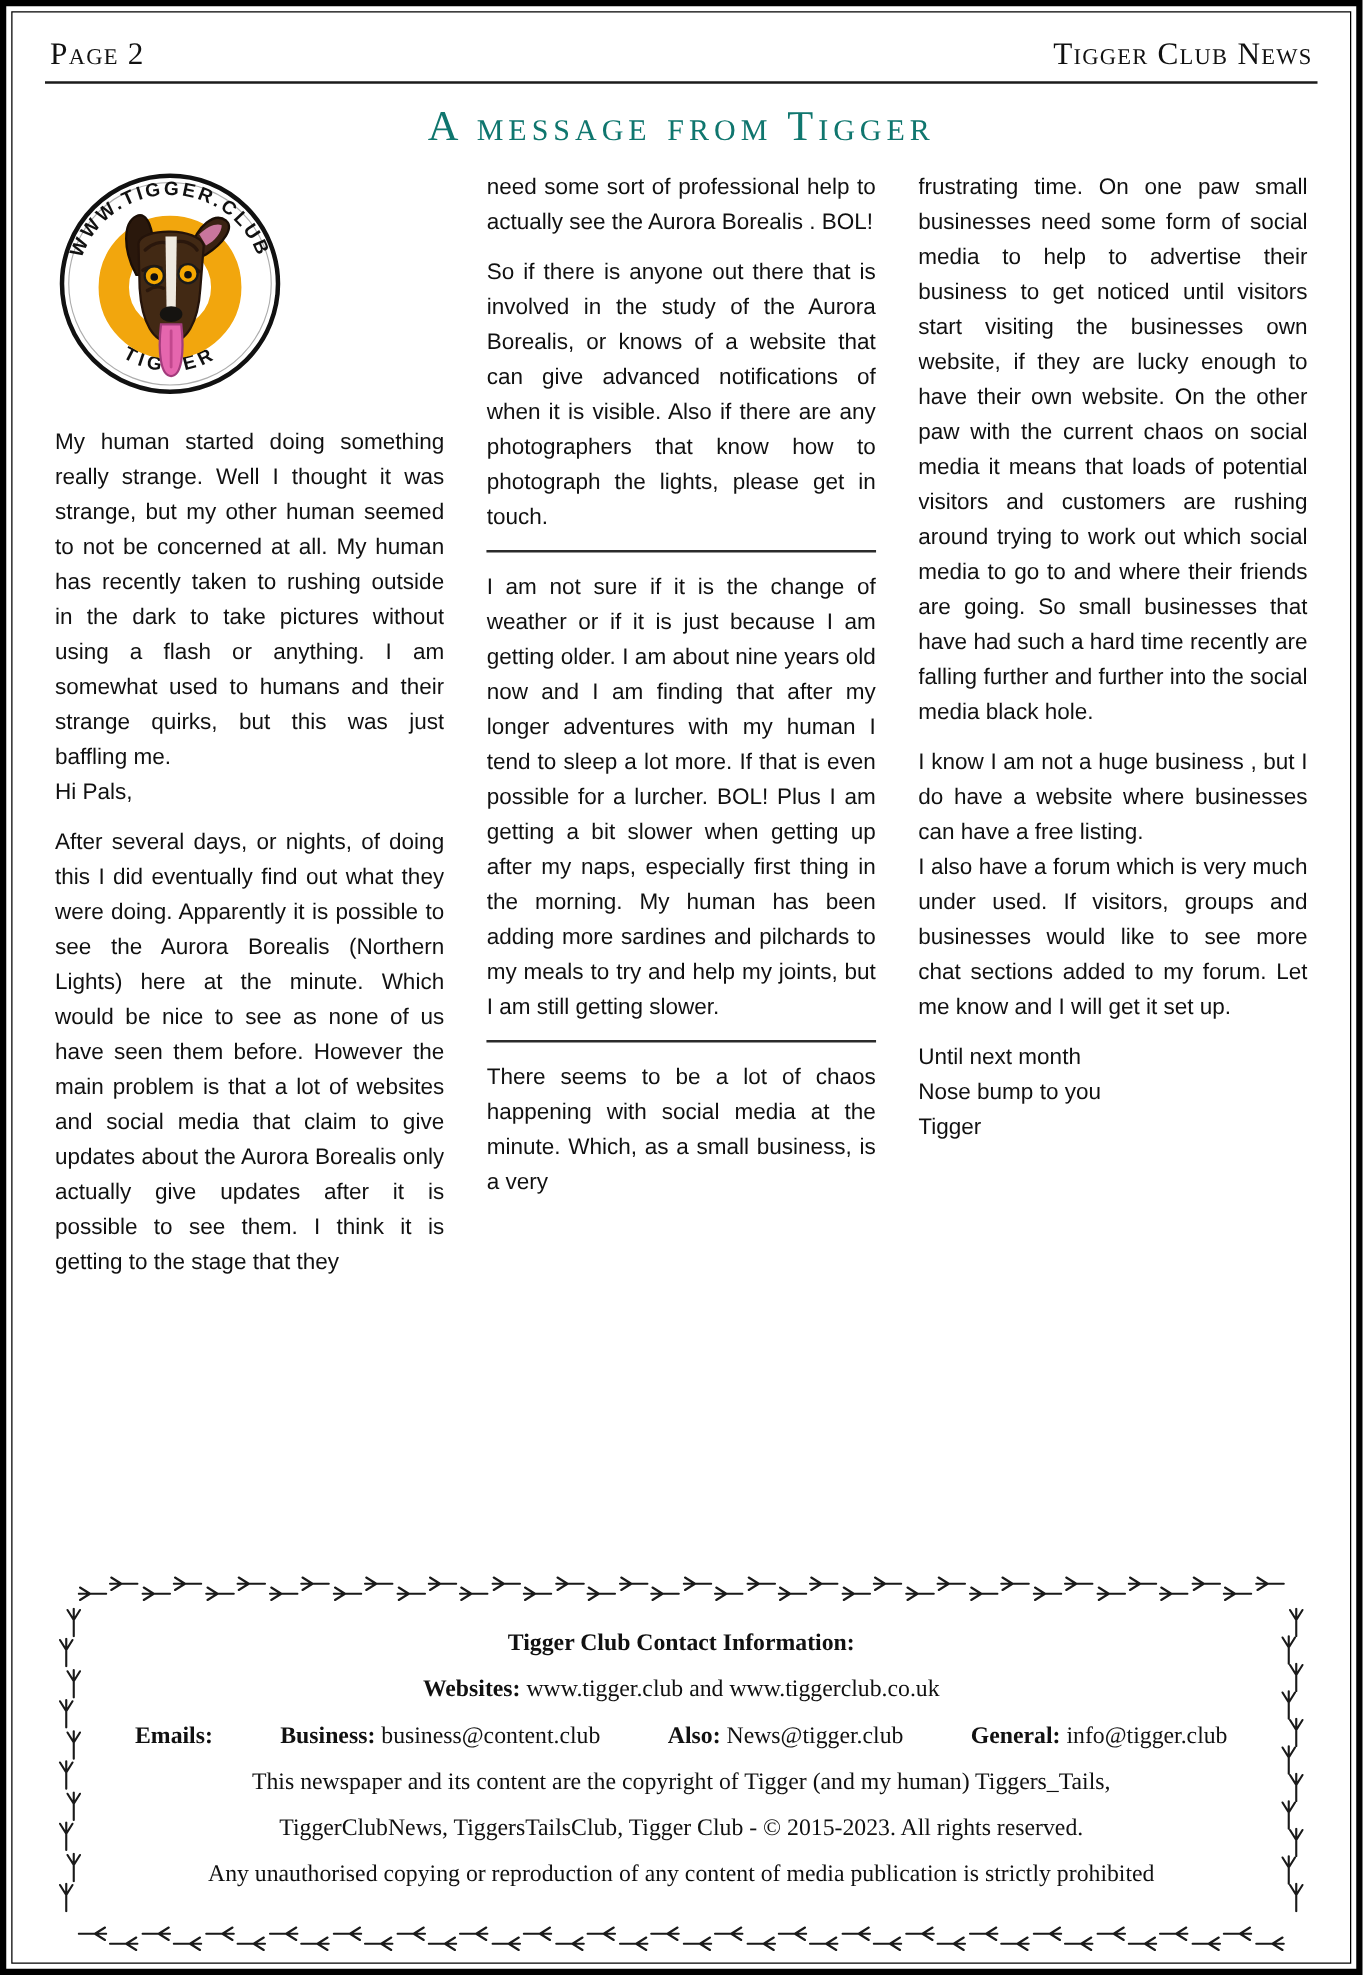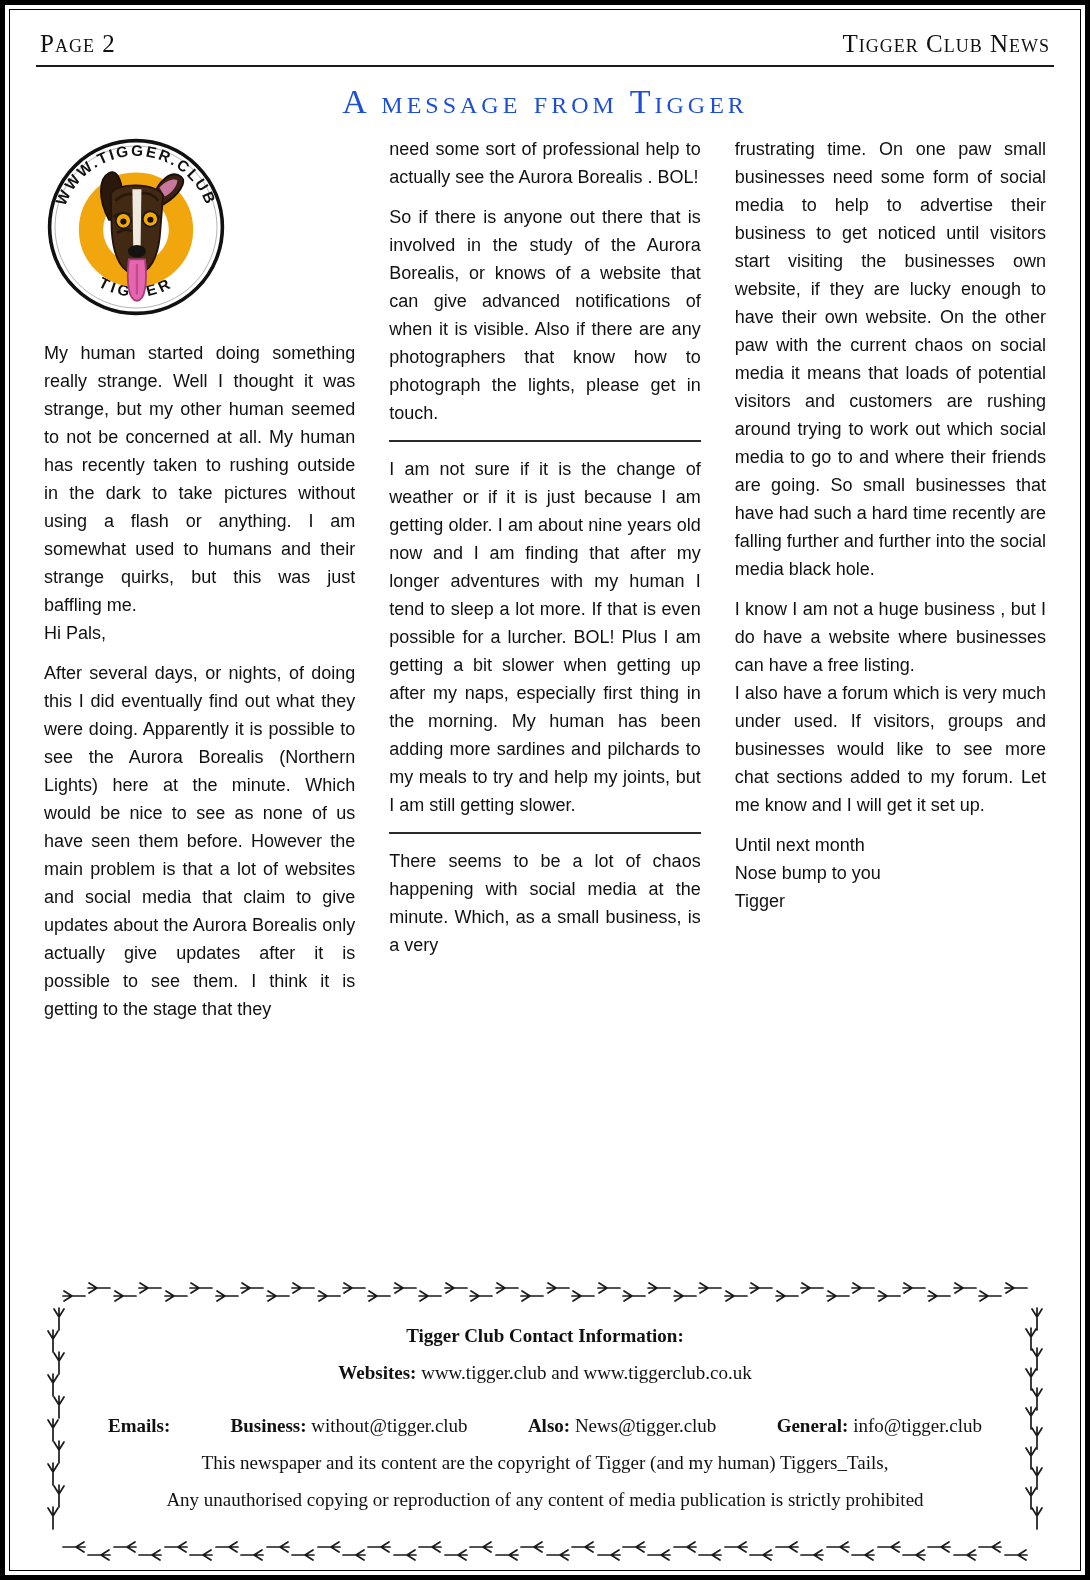--- a/index.html
+++ b/index.html
@@ -16,39 +16,39 @@
   }
   
   .header{display:flex;justify-content:space-between;align-items:flex-end;
     font-family:"Liberation Serif","DejaVu Serif",serif;
     font-variant:small-caps;font-size:25px;letter-spacing:1px;padding:0 4px;}
   .header-rule{border:none;border-top:2px solid #1b1b1b;margin:7px 0 0;}
   
   .page-title{
     text-align:center;font-family:"Liberation Serif","DejaVu Serif",serif;
     font-variant:small-caps;font-size:34px;letter-spacing:4px;
-    margin:16px 0 6px;color:#1d4ed8;
+    margin:16px 0 6px;color:#0f766e;
   }
   
   .cols{
     flex:1;overflow:hidden;
     display:grid;grid-template-columns:1fr 1fr 1fr;gap:0 34px;
     padding:8px 8px 0;
     font-size:18px;line-height:28px;text-align:justify;
   }
   .col{overflow:hidden;}
   .col p{margin:0;}
   .col p.gap{margin-top:12px;}
   .col hr{border:none;border-top:2px solid #2b2b2b;margin:13px 0;width:100%;}
   .logo-wrap{width:180px;margin:2px 0 14px 2px;}
   
   .paw-box{position:relative;margin:14px 16px 10px;padding:30px 48px 34px;}
   .paw-content{text-align:center;font-size:19px;line-height:37px;font-family:Liberation Serif, serif;}
   .f-bold{font-weight:bold;}
-  .emails-line{display:flex;justify-content:space-between;padding:0 8px;text-align:left;margin-top:16px;}
+  .emails-line{display:flex;justify-content:space-between;padding:0 8px;text-align:left;}
   .fp{width:24px;height:16px;flex:0 0 auto;}
   .paw-row{position:absolute;left:10px;right:10px;display:flex;justify-content:space-between;height:16px;}
   .paw-top{top:-4px;}
   .paw-bottom{bottom:-6px;}
   .paw-top .fp:nth-child(odd){transform:translateY(5px);}
   .paw-top .fp:nth-child(even){transform:translateY(-3px);}
   .paw-bottom .fp{transform:scaleX(-1);}
   .paw-bottom .fp:nth-child(odd){transform:scaleX(-1) translateY(-3px);}
   .paw-bottom .fp:nth-child(even){transform:scaleX(-1) translateY(5px);}
   .paw-col{position:absolute;top:24px;bottom:26px;width:24px;display:flex;flex-direction:column;justify-content:space-between;align-items:center;}
@@ -325,25 +325,26 @@
       </div>
 
     <div class="paw-content">
       <div class="f-bold">Tigger Club Contact Information:</div>
       <div>
         <span class="f-bold">Websites:</span>
         <span>www.tigger.club  and www.tiggerclub.co.uk</span>
       </div>
       <div class="emails-line">
         <span><span class="f-bold">Emails:</span></span>
-        <span><span class="f-bold">Business:</span> <span>without@tigger.club</span></span>
+        <span><span class="f-bold">Business:</span> <span>business@content.club</span></span>
         <span><span class="f-bold">Also:</span> <span>News@tigger.club</span></span>
         <span><span class="f-bold">General:</span> <span>info@tigger.club</span></span>
       </div>
       <div>This newspaper and its content are the copyright of  Tigger (and my human)  Tiggers_Tails,</div>
+      <div>TiggerClubNews, TiggersTailsClub, Tigger Club  - © 2015-2023. All rights reserved.</div>
       <div>Any unauthorised copying or reproduction of any content of media publication is strictly prohibited</div>
     </div>
 
     <div class="paw-row paw-bottom">
         <svg class="fp">
           <use href="#fp-sym"></use>
         </svg>
         <svg class="fp">
           <use href="#fp-sym"></use>
         </svg>

